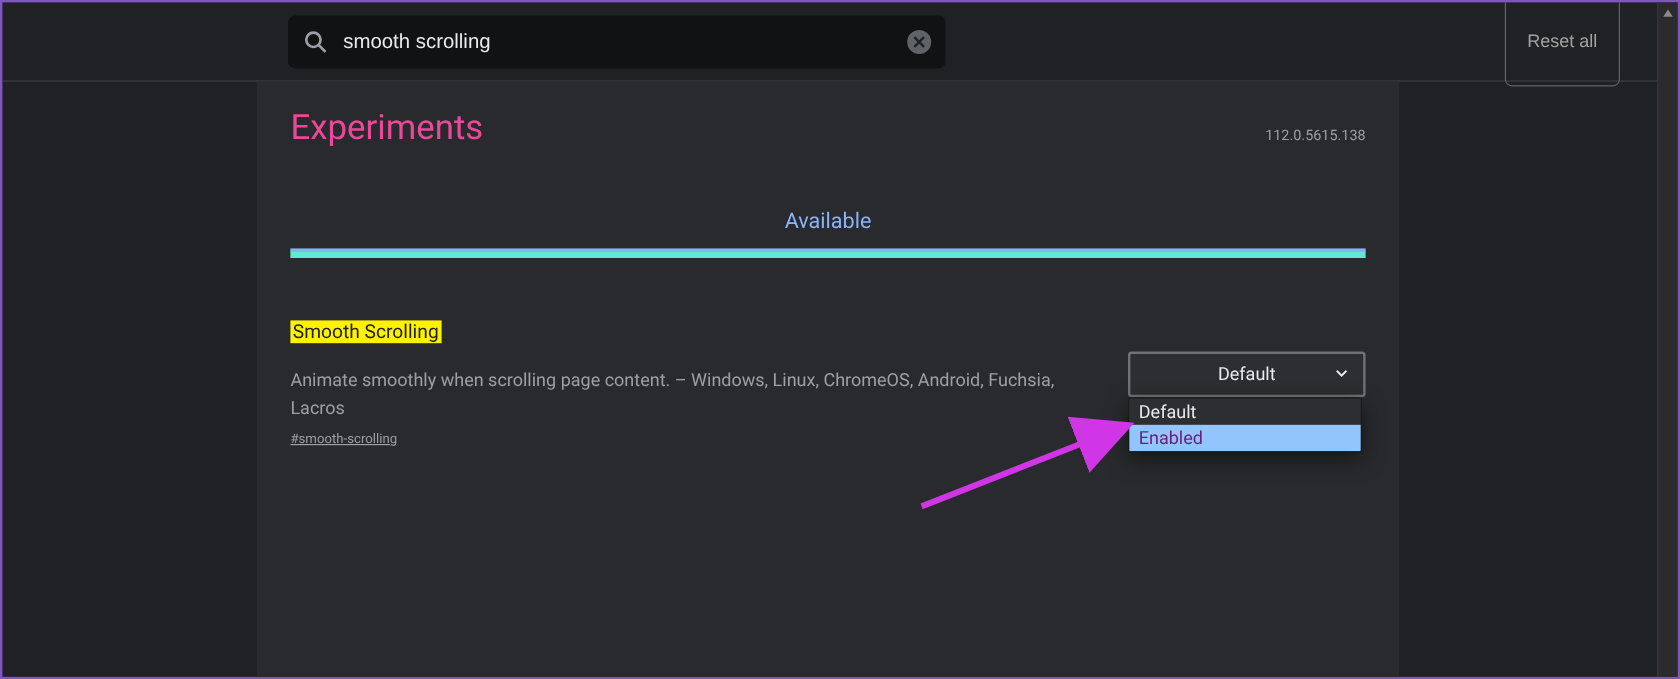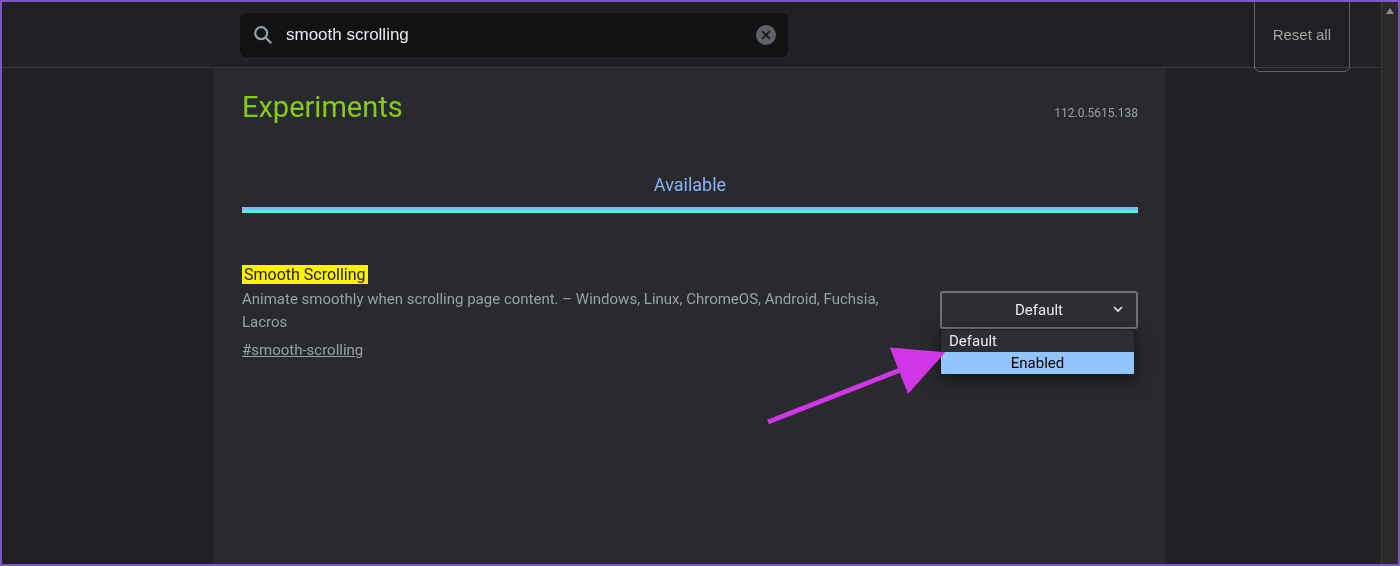--- a/index.html
+++ b/index.html
@@ -77,31 +77,31 @@
     top: 66px; bottom: 0;
     background: #292a2d;
     padding: 22px 28px 0 28px;
   }
   .header-row {
     display:flex; align-items:flex-end; justify-content:space-between;
   }
   .page-title {
     font-size: 29px;
     font-weight: 400;
-    color: #84cc16;
+    color: #ec4899;
   }
   .version {
     font-size: 12px;
     color: #9aa0a6;
     padding-bottom: 4px;
   }
   .tabs {
     display:flex;
     margin-top: 38px;
-    border-bottom: 4px solid #5eead4;
+    border-bottom: 6px solid #5eead4;
   }
   .tab {
     flex:1;
     text-align:center;
     padding: 12px 0 14px 0;
     font-size: 18px;
     color: #9aa0a6;
     cursor:pointer;
     position:relative;
   }
@@ -122,29 +122,29 @@
   }
   .flag-text { flex:1; }
   .flag-title {
     display:inline;
     background: #fff200;
     color: #202124;
     font-size: 16px;
     padding: 0 2px;
   }
   .flag-desc {
-    margin-top: 4px;
+    margin-top: 20px;
     font-size: 15px;
     color: #9aa0a6;
     line-height: 1.55;
     max-width: 660px;
   }
   .flag-hash {
     margin-top: 6px;
-    font-size: 15px;
+    font-size: 11px;
     color: #9aa0a6;
     text-decoration: underline;
     display:inline-block;
   }
   .flag-select-wrap {
     width: 198px;
     padding-top: 26px;
     position: relative;
   }
   .select-btn {
@@ -180,22 +180,21 @@
     overflow:hidden;
   }
   .dropdown-option {
     padding: 2px 8px;
     font-size: 15px;
     color: #e8eaed;
     cursor:pointer;
   }
   .dropdown-option.hover {
     background: #93c5fd;
-    color: #000000;
-    text-align: center;
+    color: #701a75;
   }
   .arrow-annotation {
     position:absolute;
     left: 756px;
     top: 340px;
     pointer-events:none;
   }
   .search-icon-svg { flex-shrink:0; }
 </style>
 </head>

